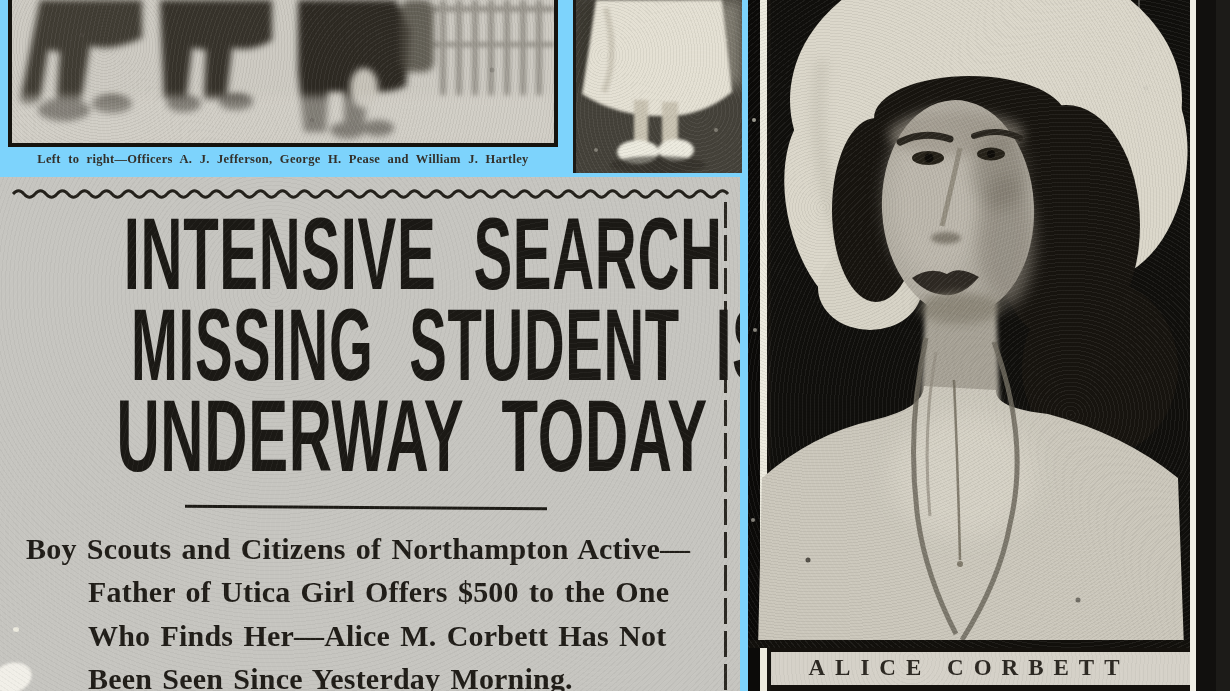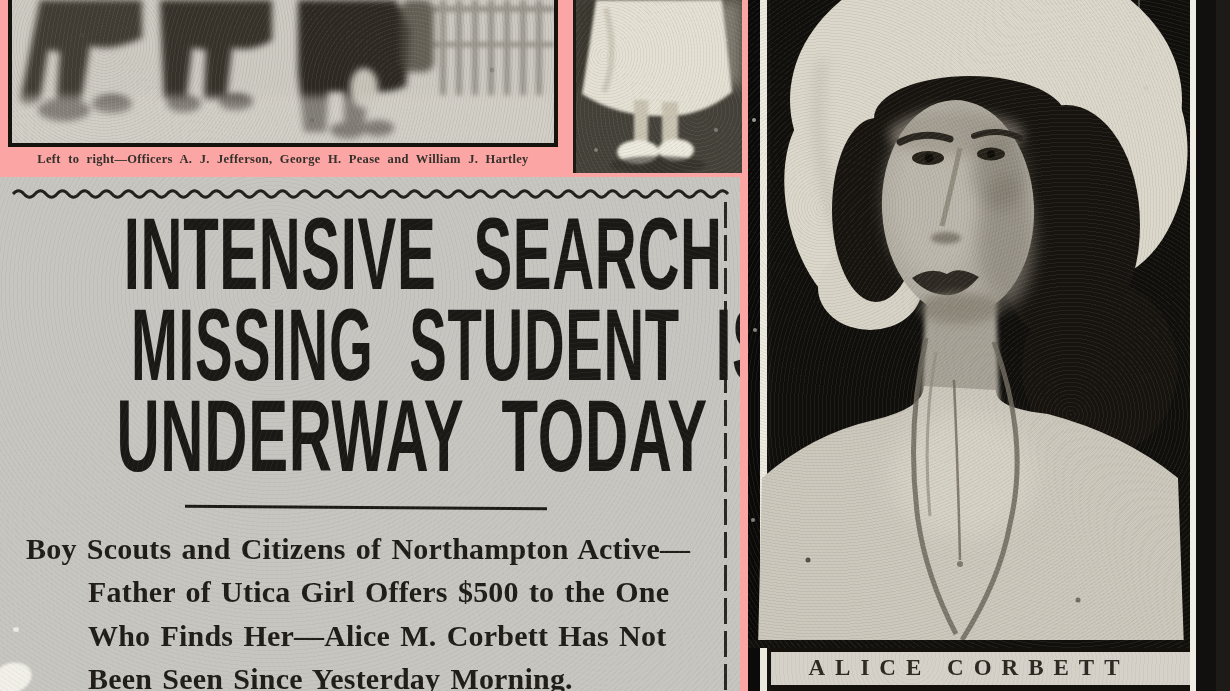--- a/index.html
+++ b/index.html
@@ -1,18 +1,18 @@
 <!DOCTYPE html>
 <html><head>
 <meta charset="utf-8">
 <title></title>
 <style>
   html,body{margin:0;padding:0;background:#f3f1ea;}
   #stage{position:relative;width:1230px;height:691px;overflow:hidden;
-         background:#fca5a5;font-family:"Liberation Serif",serif;}
+         background:#7dd3fc;font-family:"Liberation Serif",serif;}
   #stage *{box-sizing:border-box;}
 
   
   .grain::after{content:"";position:absolute;inset:0;pointer-events:none;
     background-image:
       repeating-radial-gradient(circle at 17% 32%, rgba(0,0,0,.055) 0 1px, transparent 1px 3px),
       repeating-radial-gradient(circle at 73% 64%, rgba(255,255,255,.06) 0 1px, transparent 1px 4px);}
   .grain-soft::after{content:"";position:absolute;inset:0;pointer-events:none;
     background-image:
       repeating-radial-gradient(circle at 37% 22%, rgba(0,0,0,.035) 0 1px, transparent 1px 4px),

